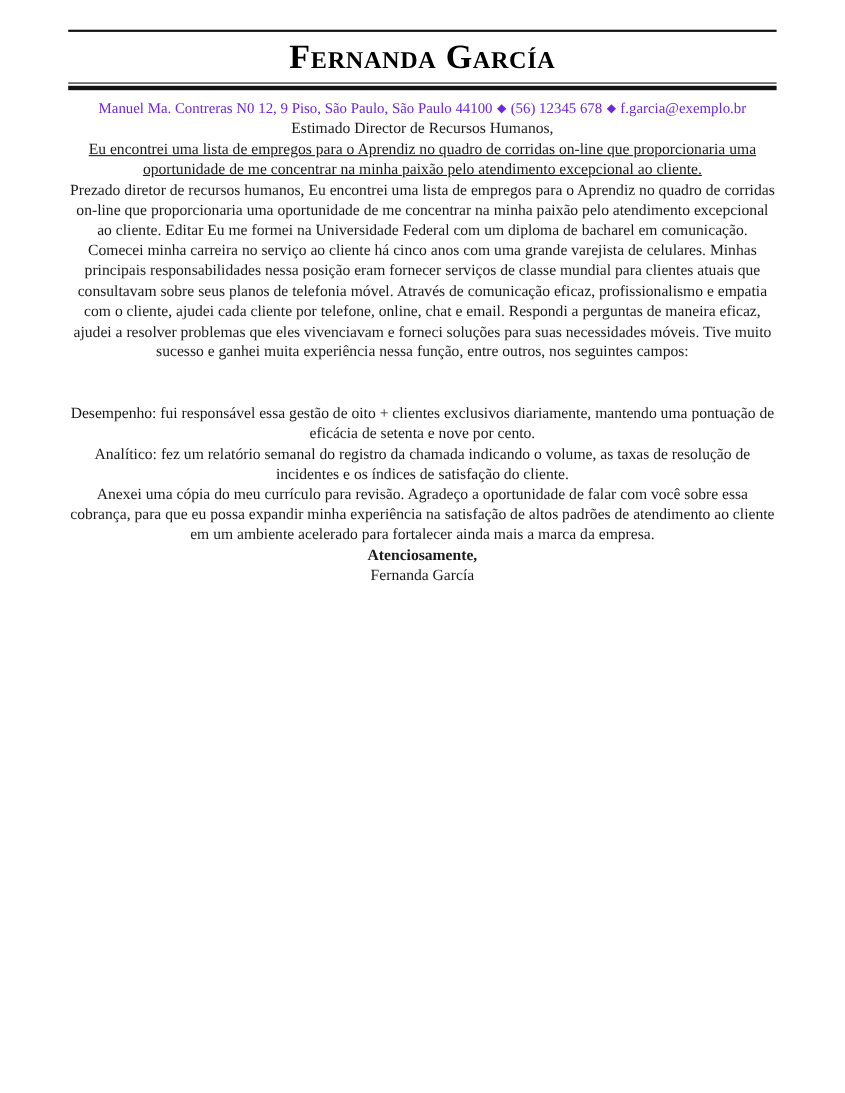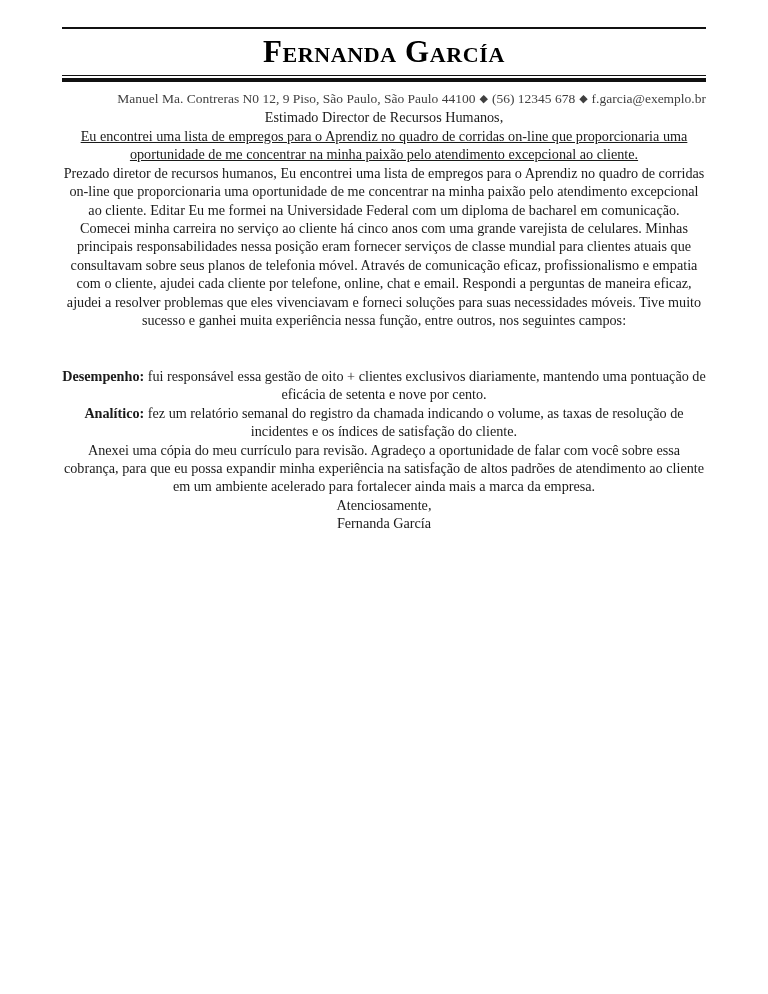--- a/index.html
+++ b/index.html
@@ -56,26 +56,26 @@
   }
   .rule-double .gap {
     height: 2px;
   }
   .rule-double .thick {
     height: 4px;
     background: #111111;
   }
 
   .contact {
-    text-align: right;
+    text-align: center;
     font-size: 13.5px;
     line-height: 1.35;
     padding-top: 8px;
     white-space: nowrap;
-    color: #404040;
+    color: #6d28d9;
   }
   .contact .sep {
     padding: 0 4px;
     font-size: 11px;
     position: relative;
     top: -1px;
   }
 
   
   .body-area {
@@ -98,27 +98,28 @@
   .main-body {
     margin-top: 38px;
   }
   .highlights {
     margin-top: 37px;
   }
   .highlights .hl {
     margin: 0;
   }
   .hl b {
-    font-weight: 700;
+    font-weight: 400;
   }
   .closing {
     margin-top: 32px;
   }
   .signoff {
     margin-top: 28px;
+    font-weight: bold;
   }
   .signature {
     margin-top: 22px;
   }
 </style>
 </head>
 <body>
 
 <div class="page">
 

